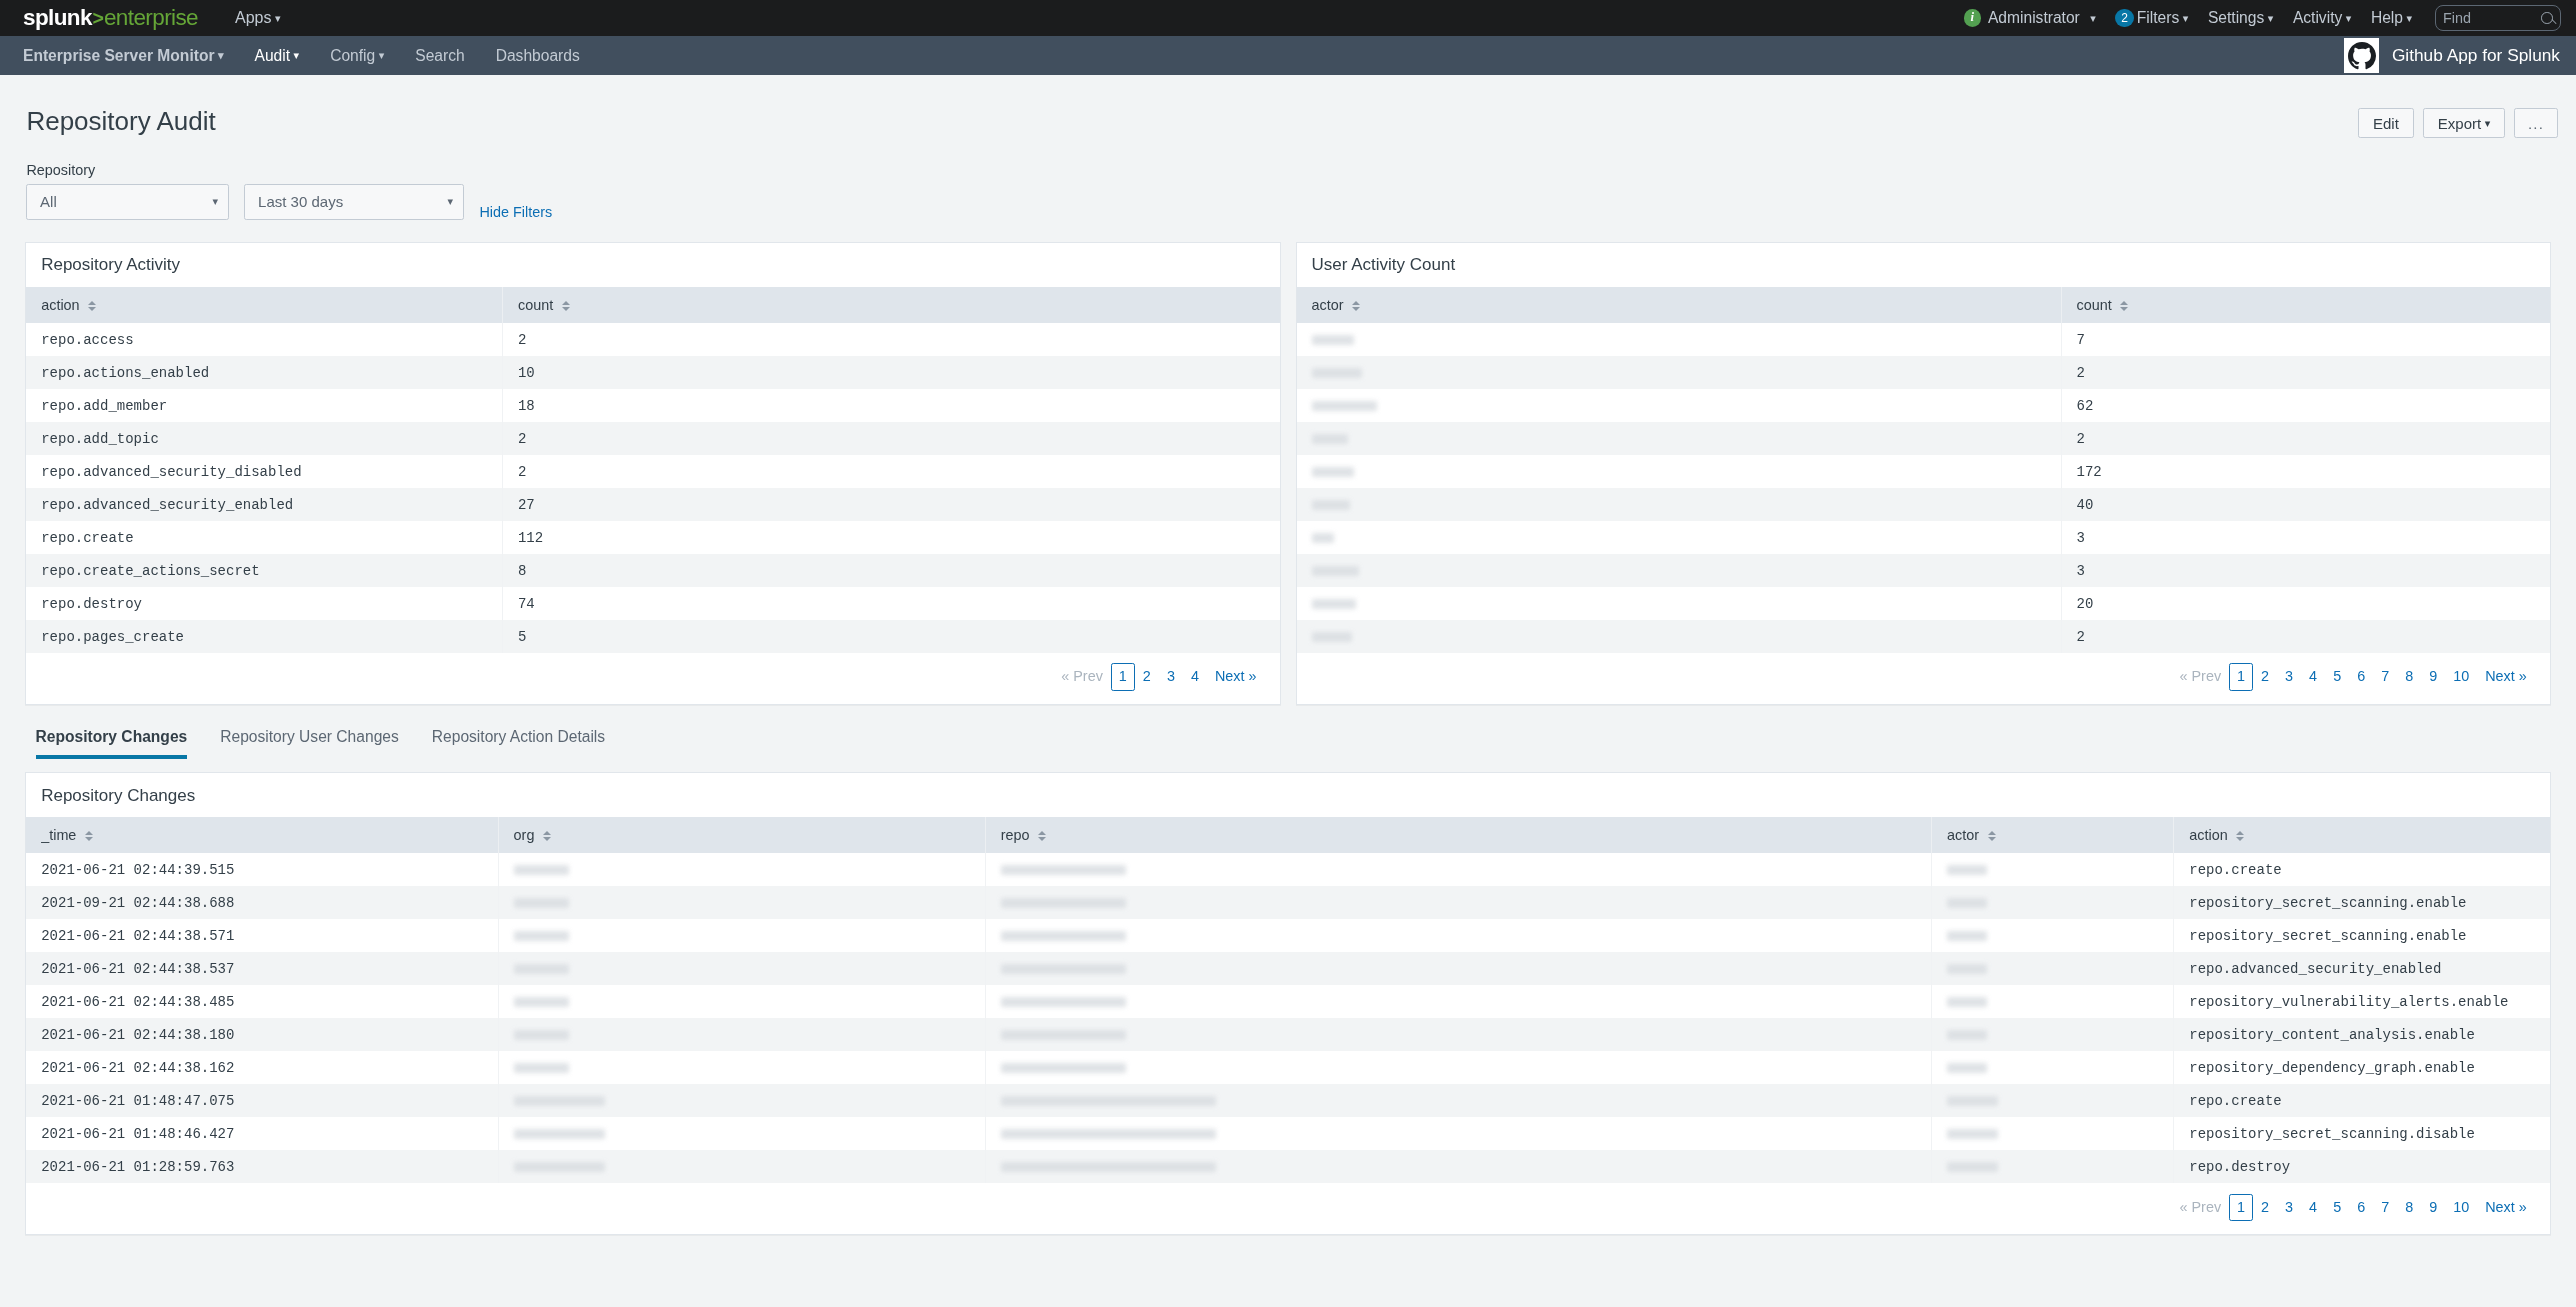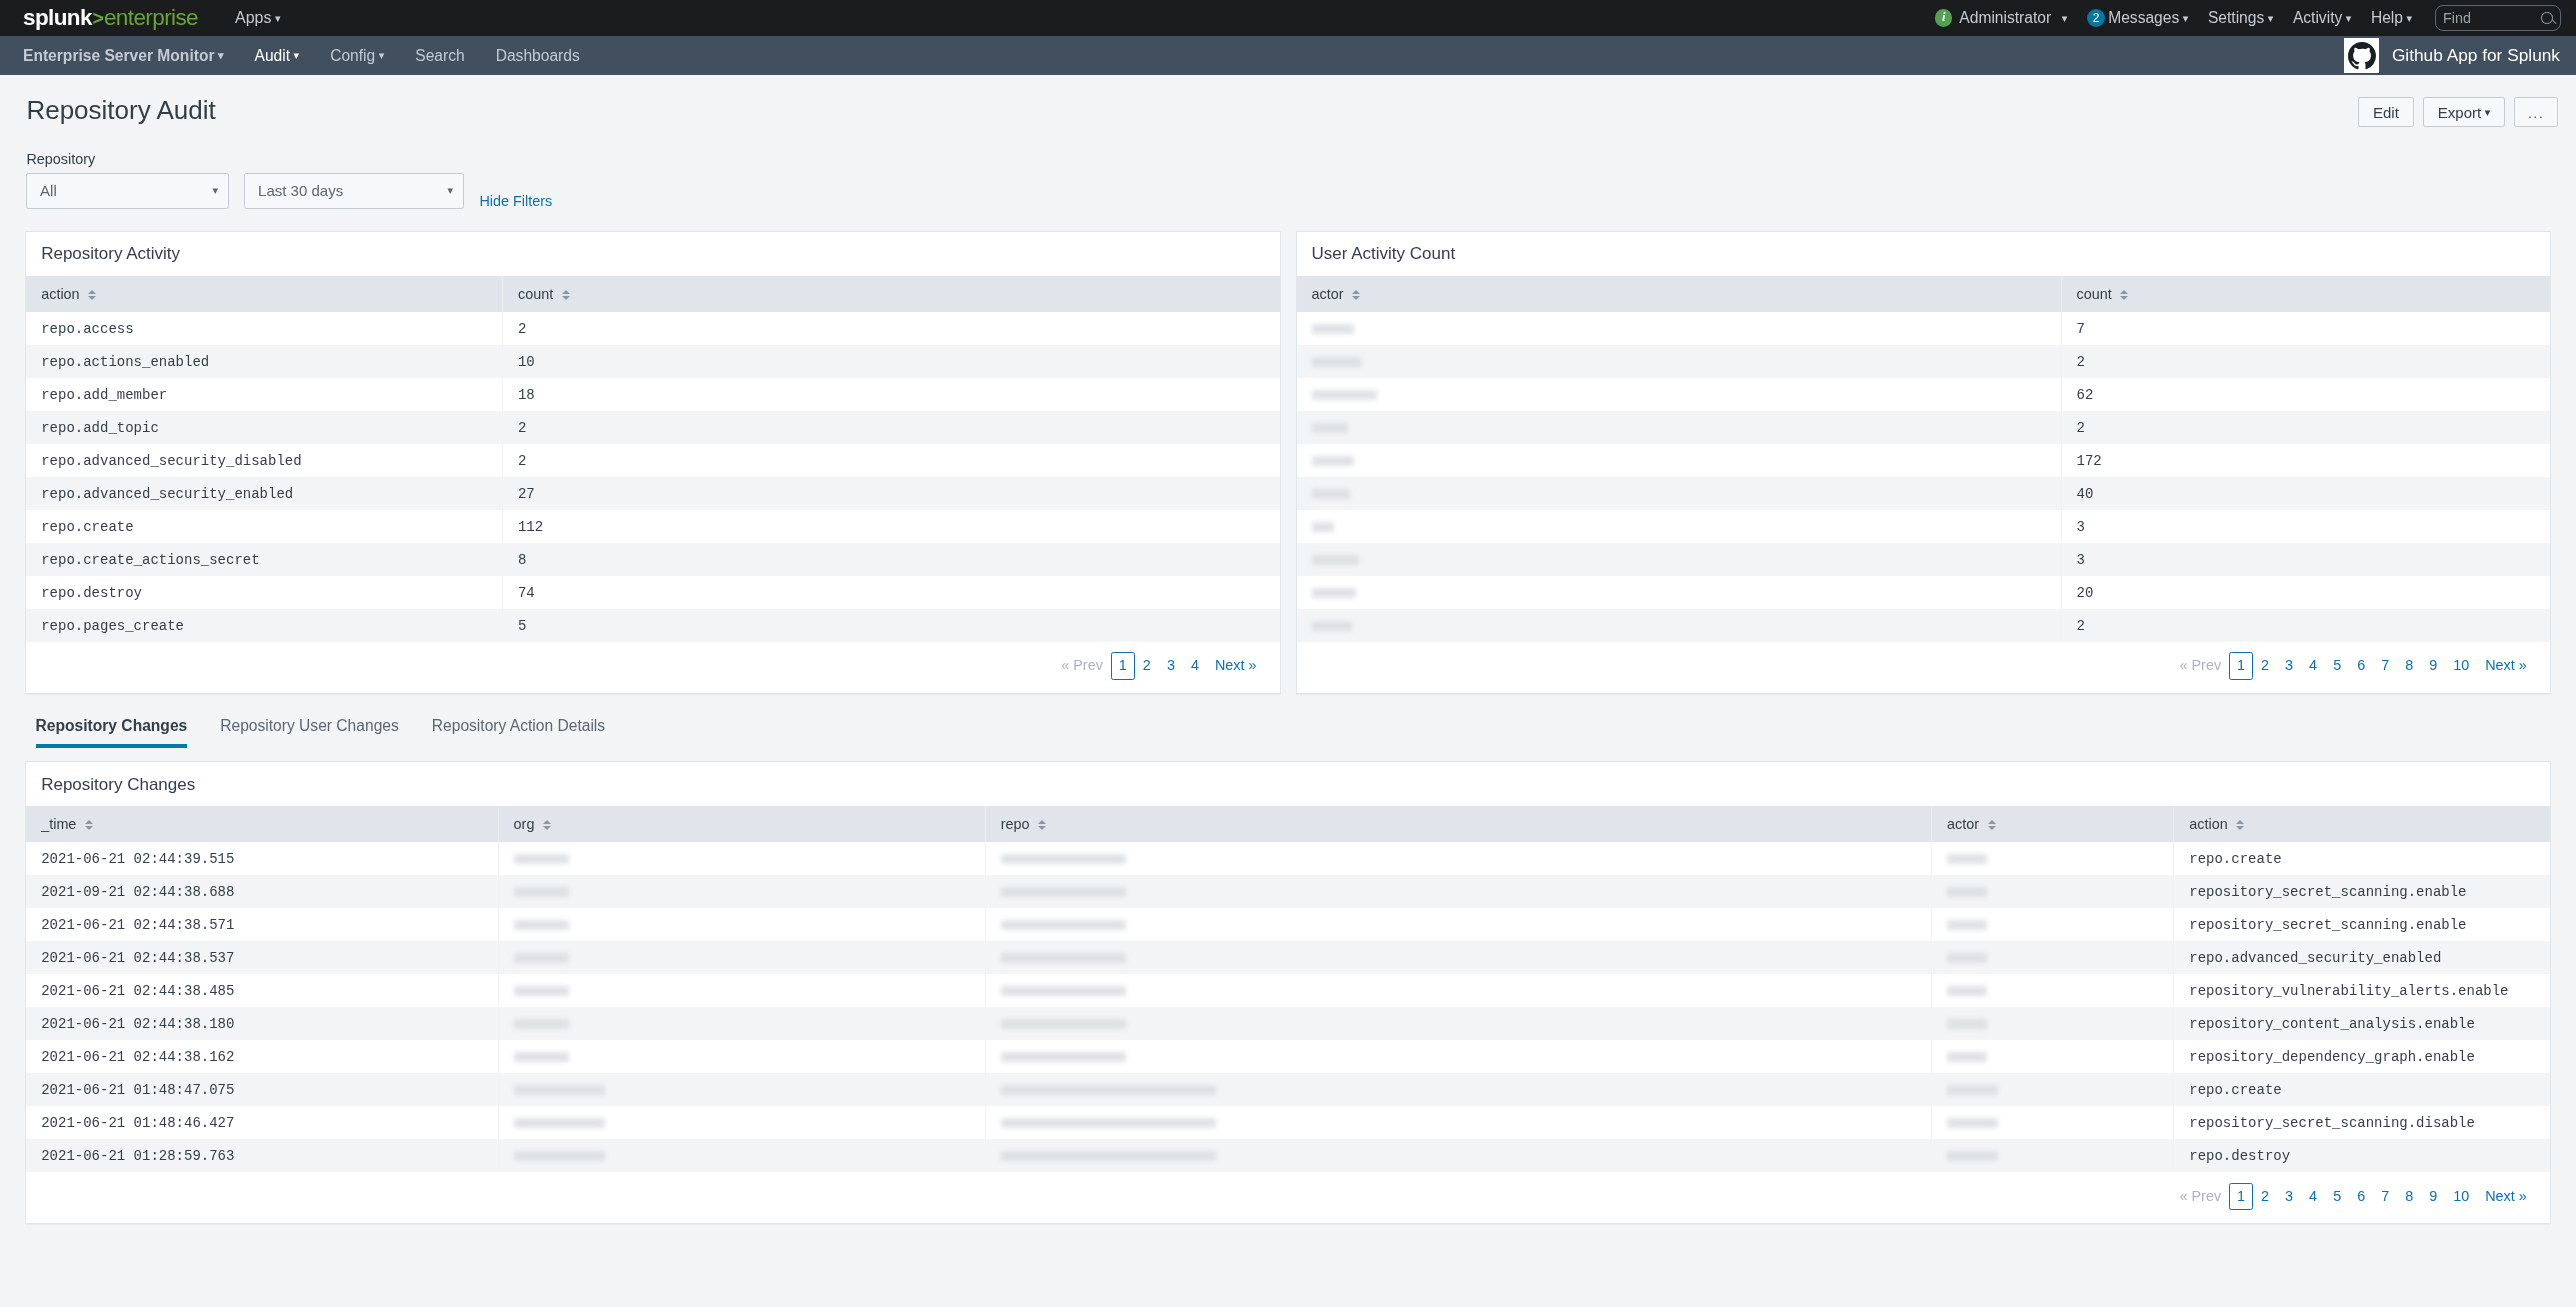--- a/index.html
+++ b/index.html
@@ -46,21 +46,21 @@
     display: flex; align-items: center; position: relative;
   }
   .app-nav .nav-item { color: #c3cbd4; font-size: 15.6px; margin-left: 31px; cursor: pointer; white-space: nowrap; }
   .app-nav .nav-item:first-child { margin-left: 23px; font-weight: bold; }
   .app-nav .nav-item.active { color: #ffffff; }
   .app-brand { position: absolute; right: 16px; display: flex; align-items: center; gap: 12.7px; }
   .gh-square { width: 35px; height: 35px; background: #fff; display: flex; align-items: center; justify-content: center; }
   .app-brand-label { color: #ffffff; font-size: 17.3px; white-space: nowrap; }
 
   
-  .page { padding: 0 16px; }
+  .page { padding: 11px 16px; }
   .page-head { display: flex; align-items: flex-start; justify-content: space-between;
       padding-top: 22px; }
   .page-title { font-size: 26px; color: #333f48; font-weight: normal; line-height: 1; padding-left: 10.4px; }
   .head-btns { display: flex; gap: 9px; padding-right: 2.3px; }
   .btn { height: 30px; padding: 0 14px; background: #f7f8f9; border: 0.6px solid #c3cbd4;
       border-radius: 2.3px; color: #333f48; font-size: 15px; display: flex; align-items: center;
       justify-content: center; cursor: pointer; }
   .btn.dots { padding: 0 12.7px; letter-spacing: 1.2px; color: #5c6773; }
 
   .filter-label { padding-left: 10.4px; margin-top: 24px; font-size: 14.4px; color: #333f48; }
@@ -135,21 +135,21 @@
   </div>
 
   <div class="splunk-right">
     <div class="item" style="display:flex;align-items:center;gap:7px;">
       <span class="info-badge">i</span>
       <span>Administrator</span>
         <span class="caret">▾</span>
     </div>
     <div class="item" style="display:flex;align-items:center;">
       <span class="msg-badge">2</span>
-      <span>Messages</span>
+      <span>Filters</span>
         <span class="caret">▾</span>
     </div>
     <div class="item">
       <span>Settings</span><span class="caret">▾</span>
     </div>
     <div class="item">
       <span>Activity</span><span class="caret">▾</span>
     </div>
     <div class="item">
       <span>Help</span><span class="caret">▾</span>

